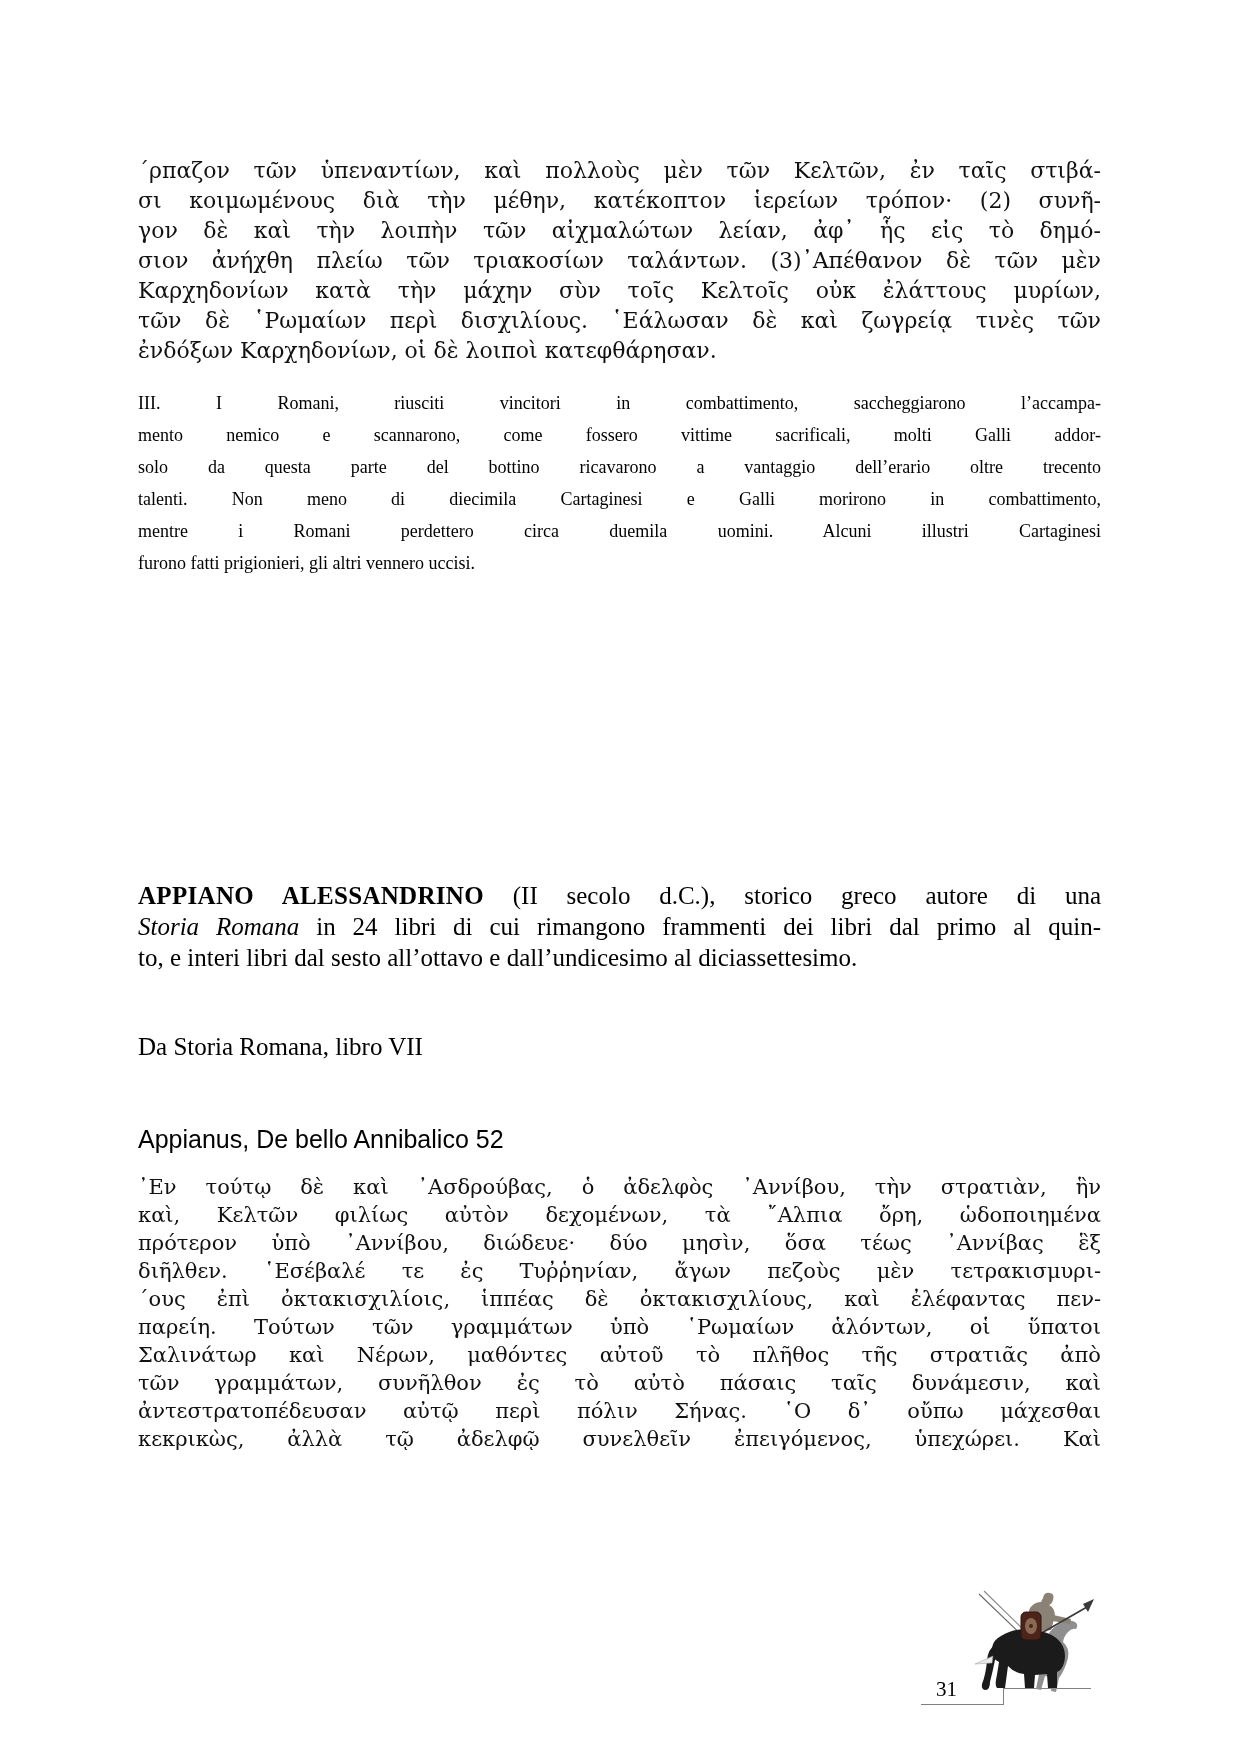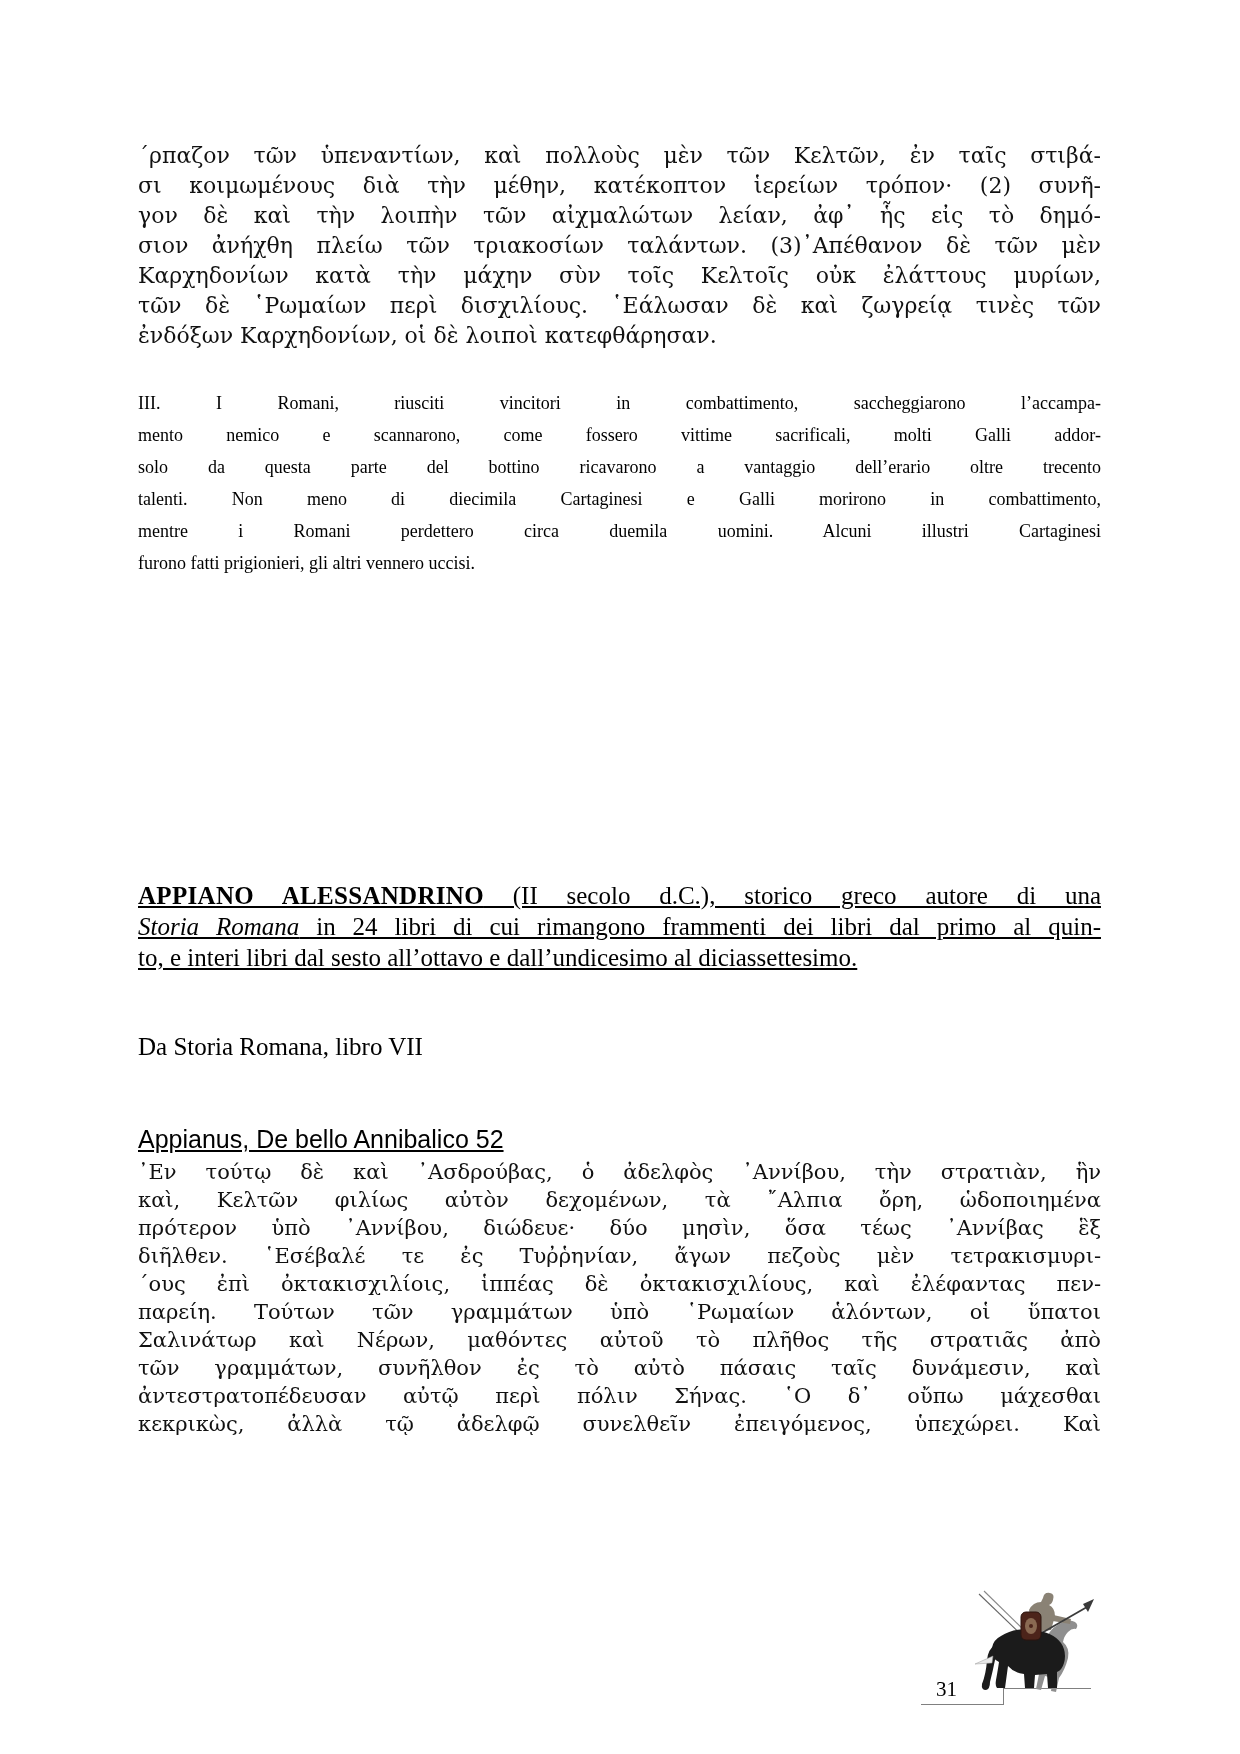--- a/index.html
+++ b/index.html
@@ -13,45 +13,45 @@
     position: relative;
     width: 1240px; height: 1754px;
     background: #ffffff;
     overflow: hidden;
   }
   .block { position: absolute; left: 138px; width: 963px; }
 
   .greek {
     font-family: "DejaVu Serif", serif;
     color: #111111;
+    margin-top: 15px;
   }
   .greek-1 { top: 141px; font-size: 22px; line-height: 30px; }
   .greek-2 { top: 1158px; font-size: 21px; line-height: 28px; }
 
   .line {
     text-align: justify;
     text-align-last: justify;
     white-space: normal;
   }
   .line--last { text-align-last: left; }
 
   .italian { top: 387px; font-size: 18px; line-height: 32px; }
 
-  .appiano { top: 880px; font-size: 25px; line-height: 31px; text-decoration: underline; }
+  .appiano { top: 880px; font-size: 25px; line-height: 31px; }
   .appiano .bold { font-weight: bold; letter-spacing: 0.3px; }
   .appiano .italic { font-style: italic; }
 
   .subhead-serif {
     top: 1033px; font-size: 25px; line-height: 28px;
     font-family: "Liberation Serif", serif;
   }
   .subhead-sans {
     top: 1124px; font-size: 25px; line-height: 30px;
     font-family: "Liberation Sans", sans-serif;
-    text-decoration: underline;
   }
 
   .footer-page-number {
     position: absolute;
     left: 936px; top: 1677px;
     font-size: 21px;
     font-family: "Liberation Serif", serif;
     text-align: right;
   }
   .rule { position: absolute; background: #808080; }

